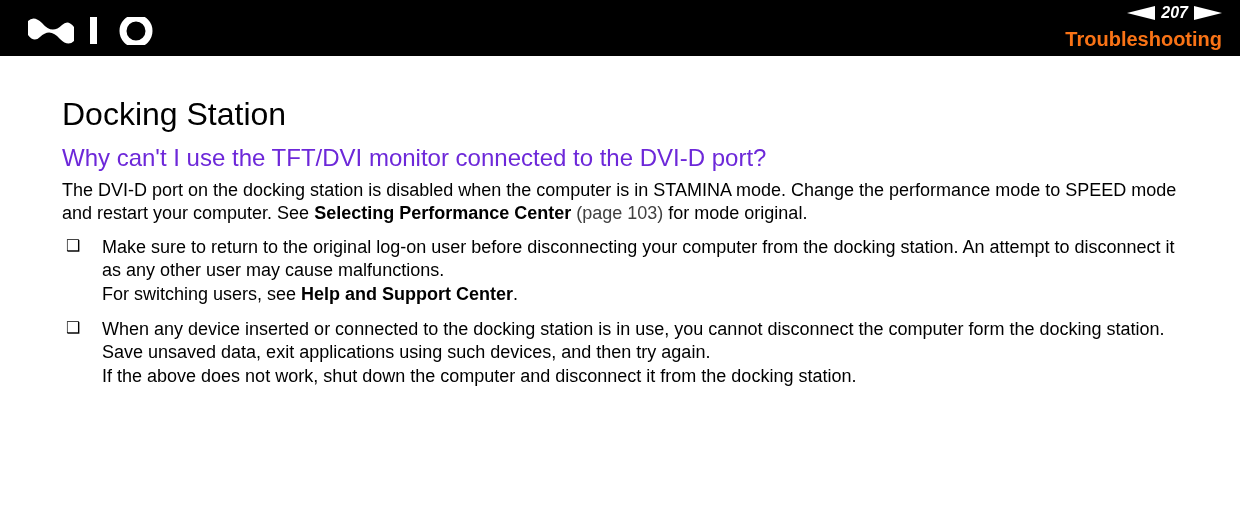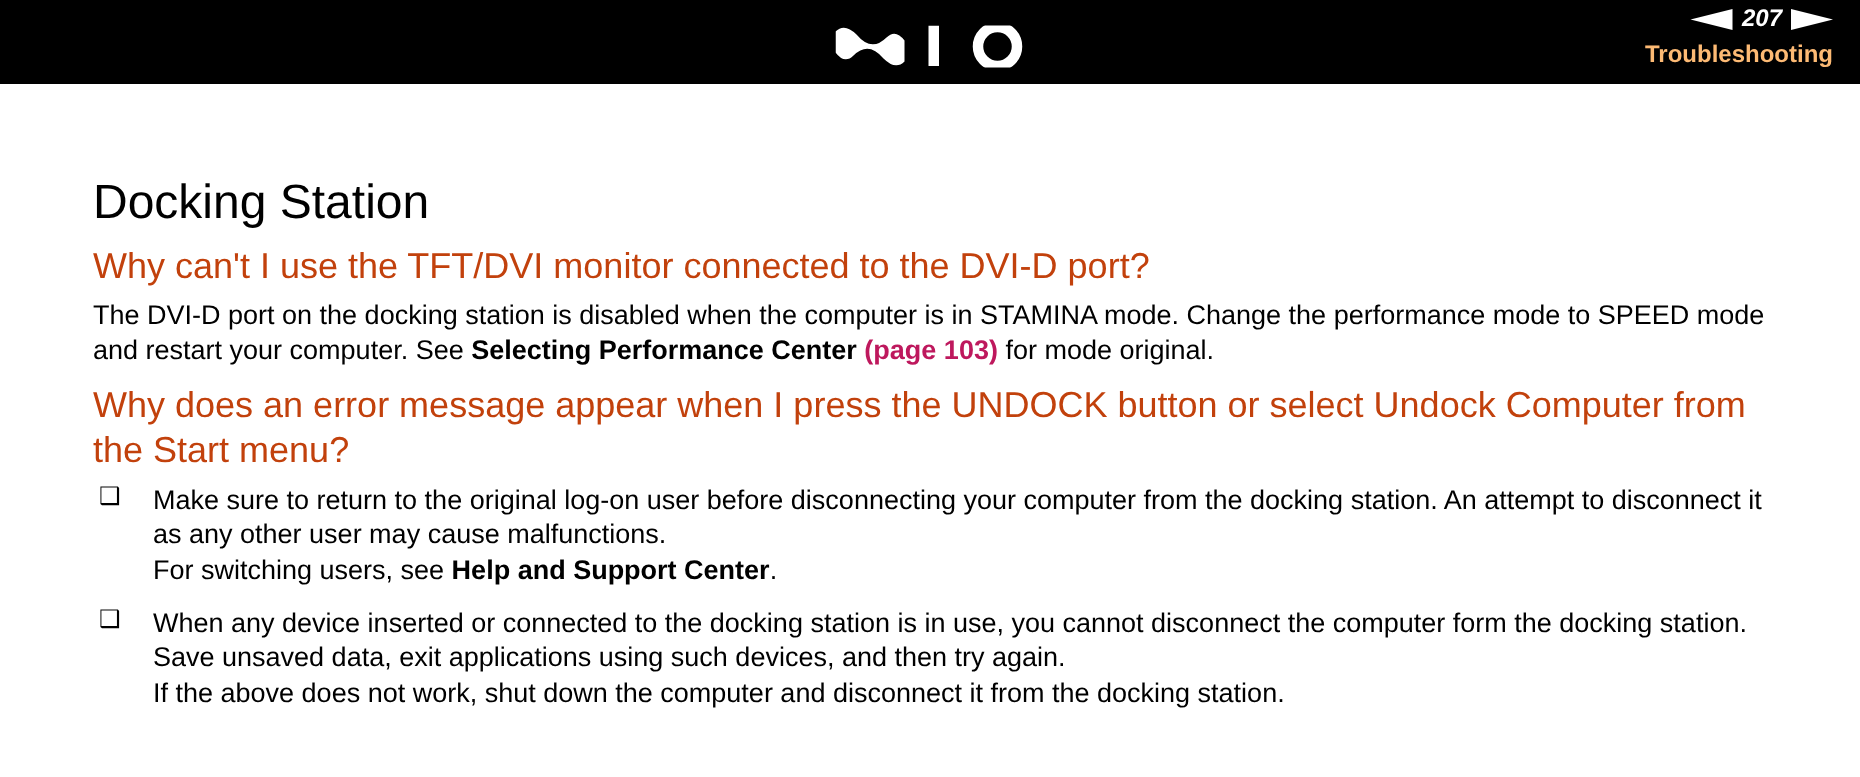--- a/index.html
+++ b/index.html
@@ -10,21 +10,21 @@
     background: #ffffff;
     font-family: Arial, Helvetica, sans-serif;
     color: #000;
   }
   .header-bar {
     width: 100%;
     height: 56px;
     background: #000;
     display: flex;
     align-items: center;
-    justify-content: center;
+    justify-content: flex-start;
     padding: 0 18px 0 28px;
     position: relative;
   }
   .logo {
     display: flex;
     align-items: center;
     gap: 0;
     margin-top: 6px;
   }
   .logo svg { display: block; }
@@ -50,45 +50,45 @@
   .page-num {
     color: #fff;
     font-weight: bold;
     font-style: italic;
     font-size: 16px;
   }
   .section-label {
     position: absolute;
     right: 18px;
     top: 28px;
-    color: #fdba74;
+    color: #f97316;
     font-weight: bold;
-    font-size: 16px;
+    font-size: 20px;
   }
   .content {
-    padding: 60px 58px 0 62px;
+    padding: 40px 58px 0 62px;
   }
   .h1 {
     font-size: 32px;
     font-weight: 400;
     margin: 0 0 10px 0;
   }
   .q {
-    color: #c2410c;
+    color: #6d28d9;
     font-size: 24px;
     font-weight: 400;
     margin: 8px 0 6px 0;
     line-height: 1.25;
   }
   .para {
     font-size: 18px;
     line-height: 1.3;
     margin: 0 0 10px 0;
   }
-  .link { color: #be185d; font-weight: bold; }
+  .link { color: #404040; font-weight: normal; }
   .bold { font-weight: bold; }
   .bullets {
     margin: 6px 0 0 0;
     padding: 0;
     list-style: none;
   }
   .bullets li {
     position: relative;
     padding-left: 40px;
     font-size: 18px;
@@ -123,20 +123,19 @@
 </div>
 
 <div class="content">
   <h1 class="h1">Docking Station</h1>
 
   <div class="q">Why can't I use the TFT/DVI monitor connected to the DVI-D port?</div>
   <p class="para">
     <span>The DVI-D port on the docking station is disabled when the computer is in STAMINA mode. Change the performance mode to SPEED mode and restart your computer. See </span><span class="bold">Selecting Performance Center </span><span class="link">(page 103)</span><span> for mode original.</span>
   </p>
 
-  <div class="q">Why does an error message appear when I press the UNDOCK button or select Undock Computer from the Start menu?</div>
   <ul class="bullets">
     <li><span style="white-space: pre-line;">Make sure to return to the original log-on user before disconnecting your computer from the docking station. An attempt to disconnect it as any other user may cause malfunctions.
 For switching users, see </span><span class="bold">Help and Support Center</span><span>.</span></li>
     <li><span style="white-space: pre-line;">When any device inserted or connected to the docking station is in use, you cannot disconnect the computer form the docking station. Save unsaved data, exit applications using such devices, and then try again.
 If the above does not work, shut down the computer and disconnect it from the docking station.</span></li>
   </ul>
 </div>
 
 </body></html>

